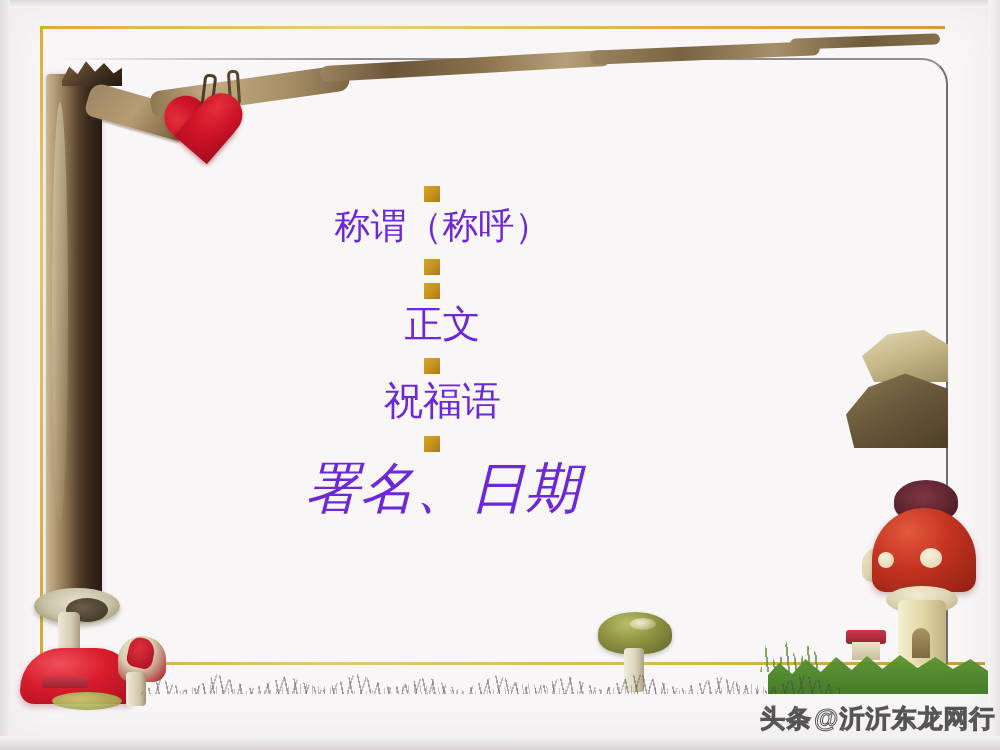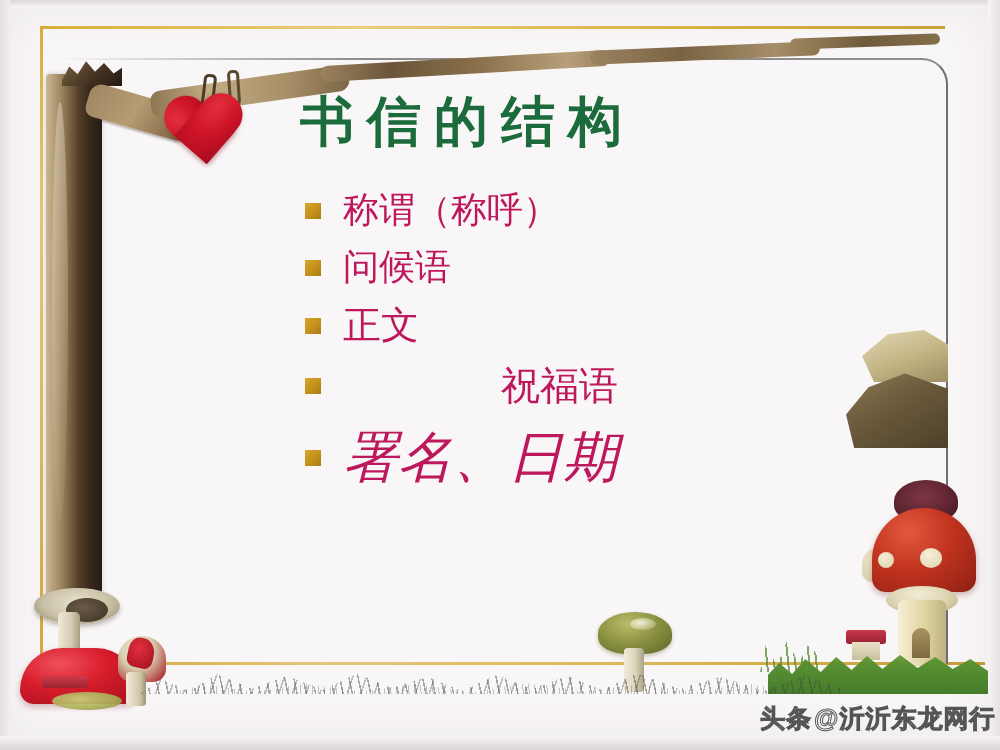--- a/index.html
+++ b/index.html
@@ -452,24 +452,25 @@
     position: absolute;
     left: 305px;
     top: 186px;
     list-style: none;
     margin: 0;
     padding: 0;
   }
   .bullet-item {
     display: flex;
     align-items: center;
-    color: #be185d;
+    color: #6d28d9;
     font-family: "DejaVu Sans", "Liberation Sans", sans-serif;
     margin-bottom: 8px;
     white-space: nowrap;
+    flex-direction: column;
   }
   .bullet-marker {
     width: 16px;
     height: 16px;
     background: linear-gradient(135deg, #d6a72b 0%, #c4901c 55%, #a87a15 100%);
     margin-right: 22px;
     flex: 0 0 auto;
   }
   .bi-0 { font-size: 36px; }
   .bi-1 { font-size: 36px; margin-top: 6px; }
@@ -553,30 +554,28 @@
   <div class="gm-highlight"></div>
   <div class="gm-stem"></div>
 
   <div class="grass"></div>
   <div class="grass-blades"></div>
   <div class="ground-sketch"></div>
   <div class="ground-sketch-2"></div>
 
   <div class="content">
 
-    <div class="slide-title">书信的结构</div>
 
     <ul class="bullet-list">
       <li class="bullet-item bi-0">
         <span class="bullet-marker"></span>
         <span>称谓（称呼）</span>
       </li>
       <li class="bullet-item bi-1">
         <span class="bullet-marker"></span>
-        <span>问候语</span>
       </li>
       <li class="bullet-item bi-2">
         <span class="bullet-marker"></span>
         <span>正文</span>
       </li>
       <li class="bullet-item bi-3">
         <span class="bullet-marker"></span>
         <span>祝福语</span>
       </li>
       <li class="bullet-item bi-4">

